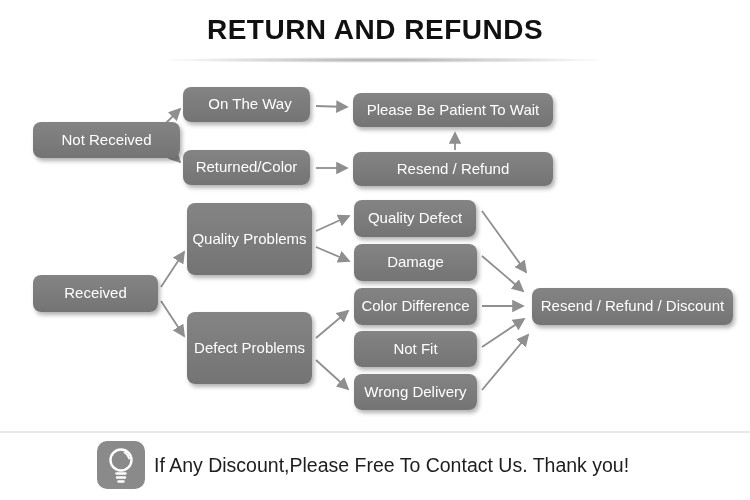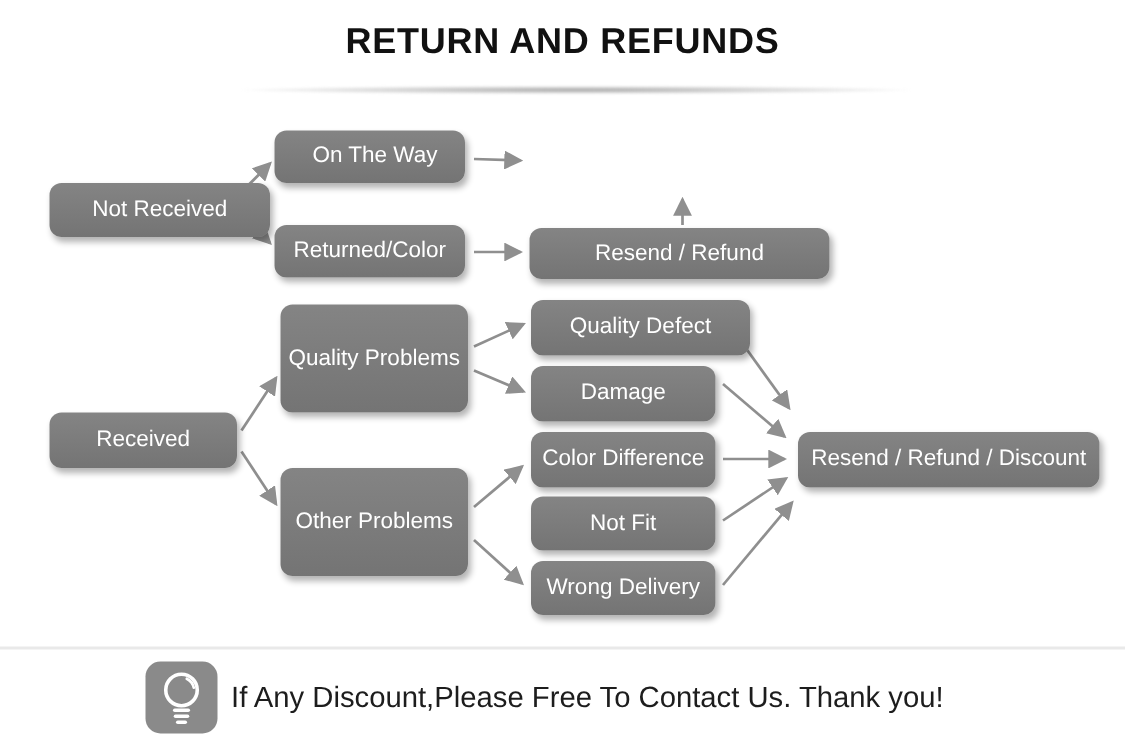--- a/index.html
+++ b/index.html
@@ -8,21 +8,21 @@
     background: #ffffff;
     position: relative;
     overflow: hidden;
     font-family: "Liberation Sans", sans-serif;
   }
   .title {
     position: absolute;
     top: 14px; left: 0; width: 750px;
     margin: 0;
     text-align: center;
-    font-size: 24px;
+    font-size: 28px;
     font-weight: bold;
     letter-spacing: 0.5px;
     color: var(--title-text, #111);
   }
   .title-underline {
     position: absolute;
     left: 158px; top: 57px;
     width: 452px; height: 6px;
     border-radius: 50%;
     background: radial-gradient(ellipse 50% 50% at center,
@@ -111,25 +111,26 @@
       <line x1="482" y1="211" x2="526" y2="272" marker-end="url(#ah)"></line>
       <line x1="482" y1="256" x2="523" y2="291" marker-end="url(#ah)"></line>
       <line x1="482" y1="306" x2="523" y2="306" marker-end="url(#ah)"></line>
       <line x1="482" y1="347" x2="524" y2="319" marker-end="url(#ah)"></line>
       <line x1="482" y1="390" x2="528" y2="335" marker-end="url(#ah)"></line>
     </svg>
 
 <div class="node" style="left: 33px; top: 122px; width: 147px; height: 36px;">Not Received</div>
     <div class="node" style="left: 183px; top: 87px; width: 127px; height: 35px; padding-left: 11px;">On The Way</div>
     <div class="node" style="left: 183px; top: 150px; width: 127px; height: 35px;">Returned/Color</div>
+    <div class="node" style="left: 353px; top: 93px; width: 200px; height: 34px;">Please Be Patient To Wait</div>
     <div class="node" style="left: 353px; top: 152px; width: 200px; height: 34px;">Resend / Refund</div>
     <div class="node" style="left: 187px; top: 203px; width: 125px; height: 72px;">Quality Problems</div>
     <div class="node" style="left: 33px; top: 275px; width: 125px; height: 37px;">Received</div>
-    <div class="node" style="left: 187px; top: 312px; width: 125px; height: 72px;">Other Problems</div>
-    <div class="node" style="left: 354px; top: 200px; width: 146px; height: 37px;">Quality Defect</div>
+    <div class="node" style="left: 187px; top: 312px; width: 125px; height: 72px;">Defect Problems</div>
+    <div class="node" style="left: 354px; top: 200px; width: 122px; height: 37px;">Quality Defect</div>
     <div class="node" style="left: 354px; top: 244px; width: 123px; height: 37px;">Damage</div>
     <div class="node" style="left: 354px; top: 288px; width: 123px; height: 37px;">Color Difference</div>
     <div class="node" style="left: 354px; top: 331px; width: 123px; height: 36px;">Not Fit</div>
     <div class="node" style="left: 354px; top: 374px; width: 123px; height: 36px;">Wrong Delivery</div>
     <div class="node" style="left: 532px; top: 288px; width: 201px; height: 37px;">Resend / Refund / Discount</div>
   </div>
 
 <div class="footer-divider"></div>
 
 <div class="footer">

